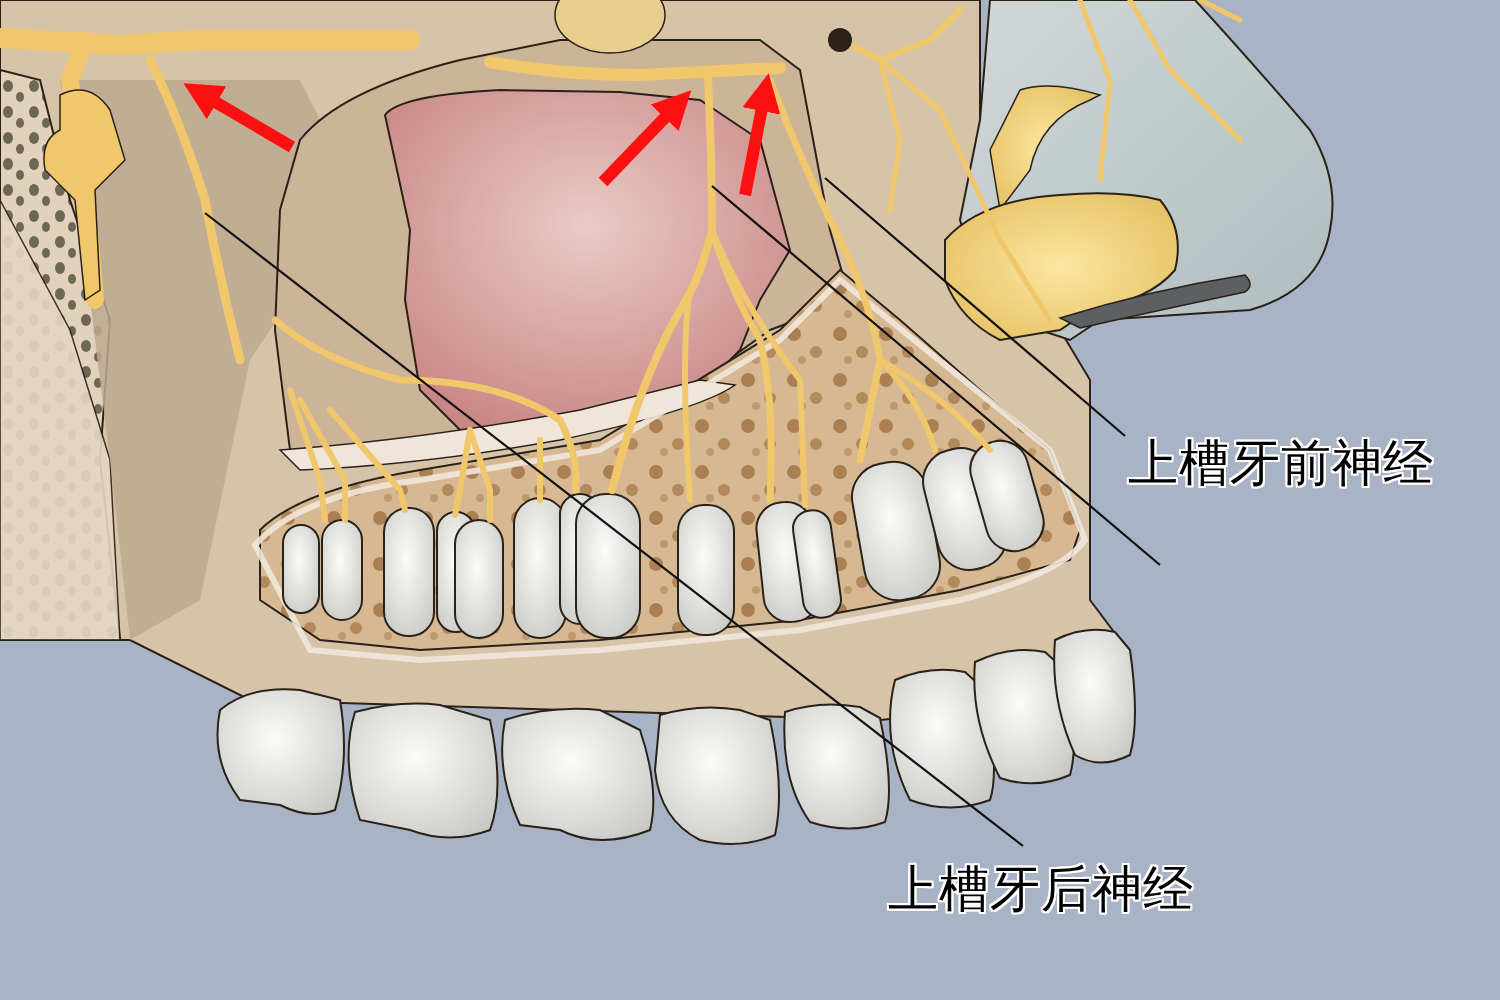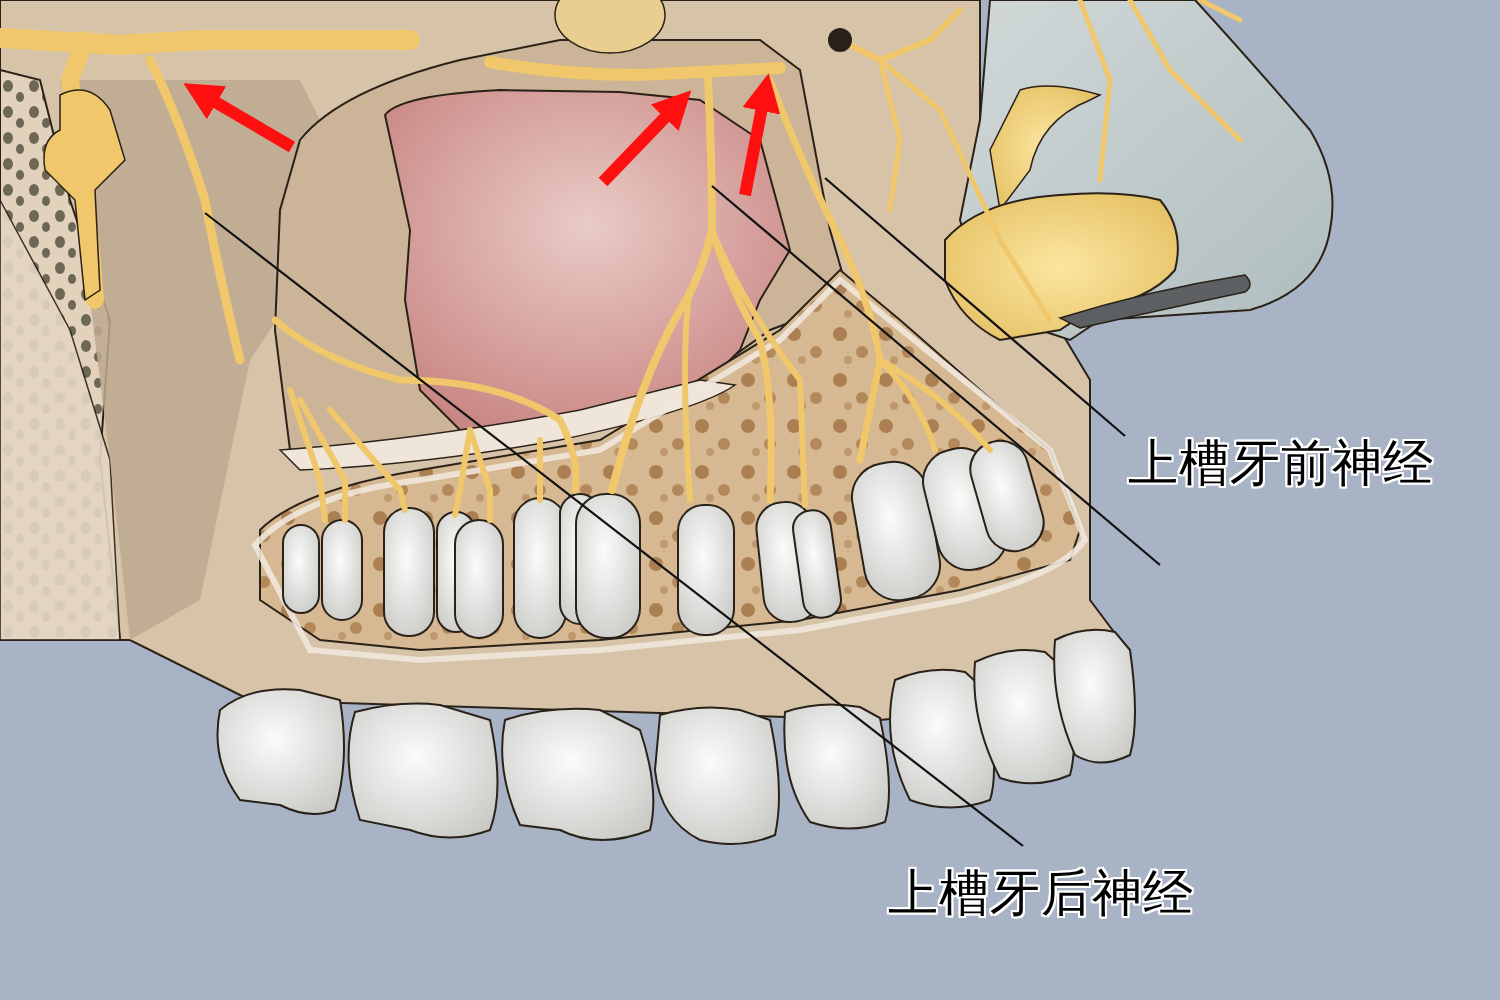--- a/index.html
+++ b/index.html
@@ -158,14 +158,14 @@
     </g>
 
     <g stroke="#111" stroke-width="2.2">
       <line id="leader-anterior" x1="825" y1="178" x2="1125" y2="436"></line>
       <line id="leader-middle" x1="712" y1="186" x2="1160" y2="565"></line>
       <line id="leader-posterior" x1="205" y1="213" x2="1023" y2="846"></line>
     </g>
   </svg>
 
   <div class="label" style="left:1128px; top:438px;">上槽牙前神经</div>
-  <div class="label" style="left:888px; top:868px;">上槽牙后神经</div>
+  <div class="label" style="left:888px; top:868px;font-family:Liberation Mono, monospace;">上槽牙后神经</div>
 </div>
 
 </body></html>

